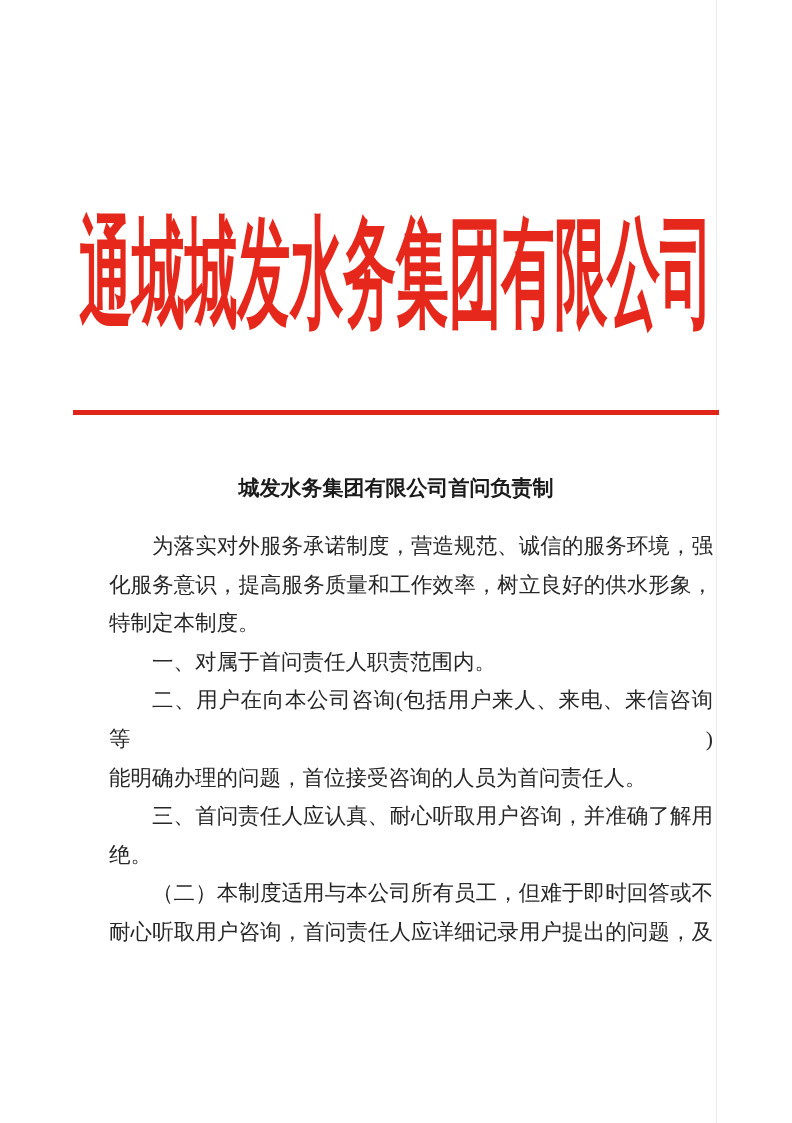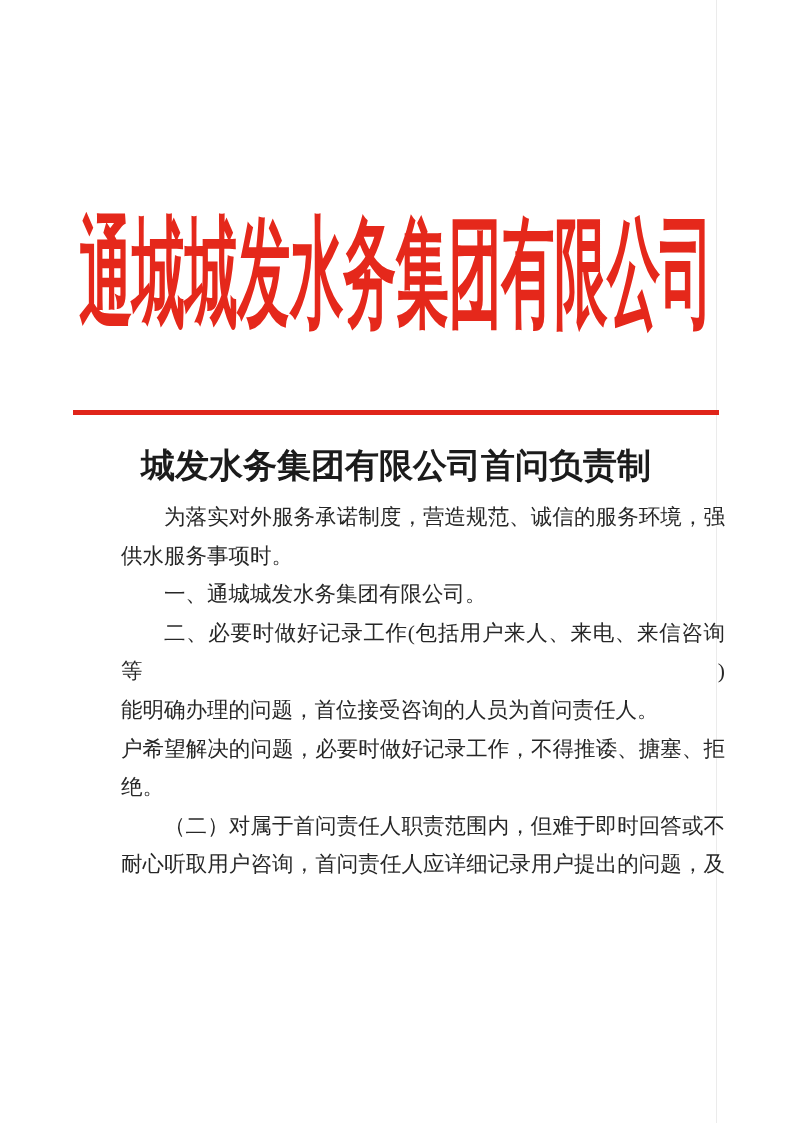--- a/index.html
+++ b/index.html
@@ -49,39 +49,38 @@
   .divider {
     position: absolute;
     top: 410px;
     left: 73px;
     width: 646px;
     height: 5px;
   }
   
   .doc-title {
     position: absolute;
-    top: 446px;
+    top: 468px;
     left: 0;
     width: 792px;
     text-align: center;
-    font-size: 34px;
+    font-size: 21px;
     font-weight: bold;
     color: #1b1b1b;
     line-height: 40px;
   }
   
   .body-text {
     position: absolute;
-    top: 498px;
+    top: 527px;
     left: 109px;
     width: 604px;
     font-size: 21.5px;
     line-height: 38.6px;
     color: #272727;
-    margin-left: 12px;
   }
   .body-text .line {
     white-space: nowrap;
   }
   .body-text .line.fill {
     white-space: normal;
     text-align: justify;
     text-align-last: justify;
   }
   .body-text .line.indent {
@@ -98,23 +97,24 @@
   <div class="letterhead">
     <div class="letterhead-text" style="color: rgb(229, 40, 27);">通城城发水务集团有限公司</div>
   </div>
 
   <div class="divider" style="background: rgb(224, 37, 26);"></div>
 
   <div class="doc-title">城发水务集团有限公司首问负责制</div>
 
   <div class="body-text" id="body-lines" style="color: rgb(39, 39, 39);">
       <div class="line indent fill">为落实对外服务承诺制度，营造规范、诚信的服务环境，强</div>
-      <div class="line">供水服务事项时。</div>
-      <div class="line indent">一、通城城发水务集团有限公司。</div>
-      <div class="line indent fill">二、必要时做好记录工作(包括用户来人、来电、来信咨询等)</div>
+      <div class="line fill">化服务意识，提高服务质量和工作效率，树立良好的供水形象，</div>
+      <div class="line">特制定本制度。</div>
+      <div class="line indent">一、对属于首问责任人职责范围内。</div>
+      <div class="line indent fill">二、用户在向本公司咨询(包括用户来人、来电、来信咨询等)</div>
       <div class="line">能明确办理的问题，首位接受咨询的人员为首问责任人。</div>
-      <div class="line fill">户希望解决的问题，必要时做好记录工作，不得推诿、搪塞、拒</div>
+      <div class="line indent fill">三、首问责任人应认真、耐心听取用户咨询，并准确了解用</div>
       <div class="line">绝。</div>
-      <div class="line indent fill">（二）对属于首问责任人职责范围内，但难于即时回答或不</div>
+      <div class="line indent fill">（二）本制度适用与本公司所有员工，但难于即时回答或不</div>
       <div class="line fill">耐心听取用户咨询，首问责任人应详细记录用户提出的问题，及</div>
     </div>
 
 </div>
 
 </body></html>

